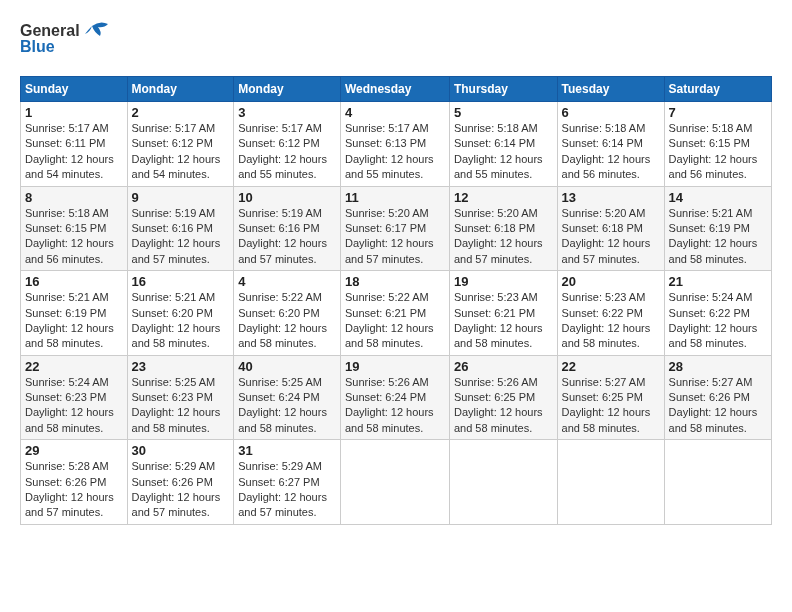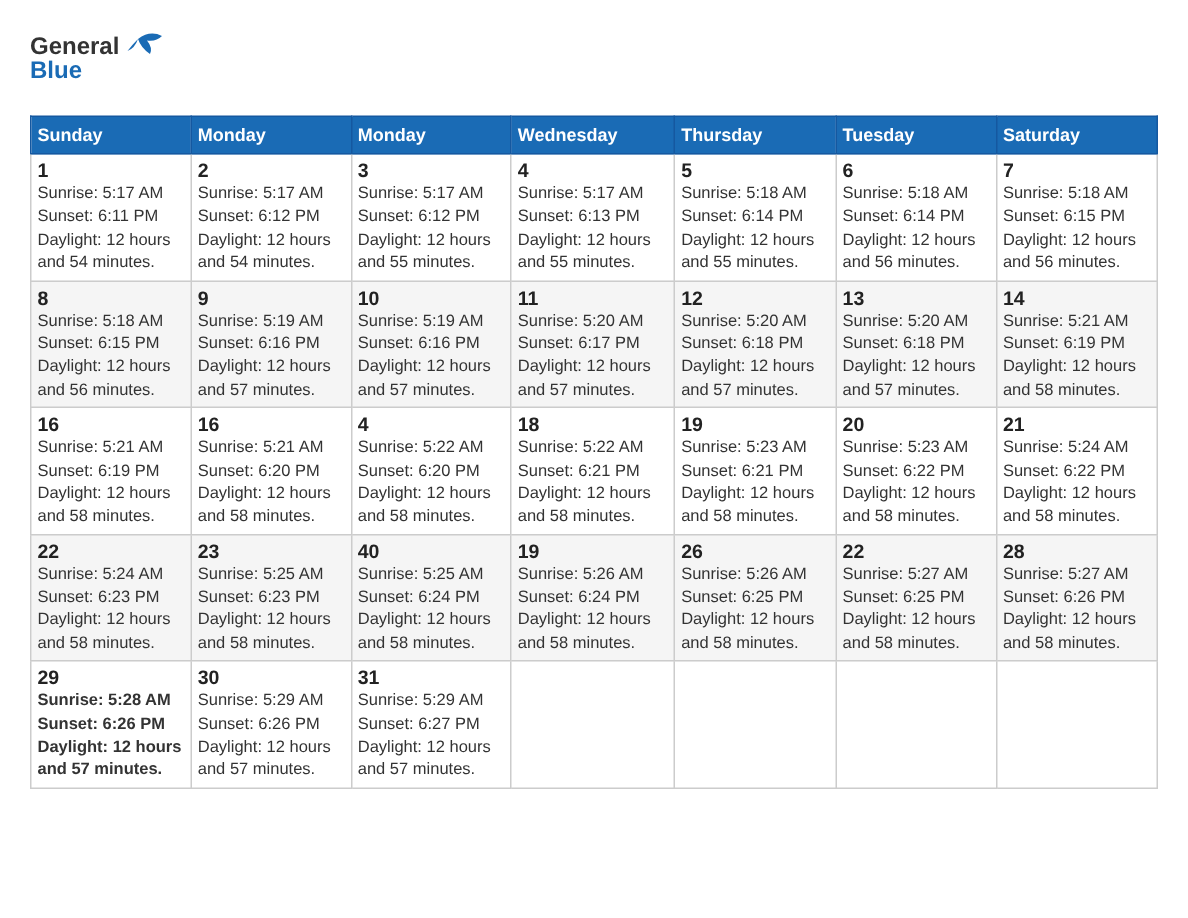--- a/index.html
+++ b/index.html
@@ -314,21 +314,21 @@
             <span class="day-num">28</span>
             <div class="day-info" style="white-space: pre-line;">Sunrise: 5:27 AM
 Sunset: 6:26 PM
 Daylight: 12 hours
 and 58 minutes.</div>
           </td>
         </tr>
         <tr>
           <td>
             <span class="day-num">29</span>
-            <div class="day-info" style="white-space: pre-line; font-weight: bold;">Sunrise: 5:28 AM
+            <div class="day-info" style="white-space: pre-line;">Sunrise: 5:28 AM
 Sunset: 6:26 PM
 Daylight: 12 hours
 and 57 minutes.</div>
           </td>
           <td>
             <span class="day-num">30</span>
             <div class="day-info" style="white-space: pre-line;">Sunrise: 5:29 AM
 Sunset: 6:26 PM
 Daylight: 12 hours
 and 57 minutes.</div>

